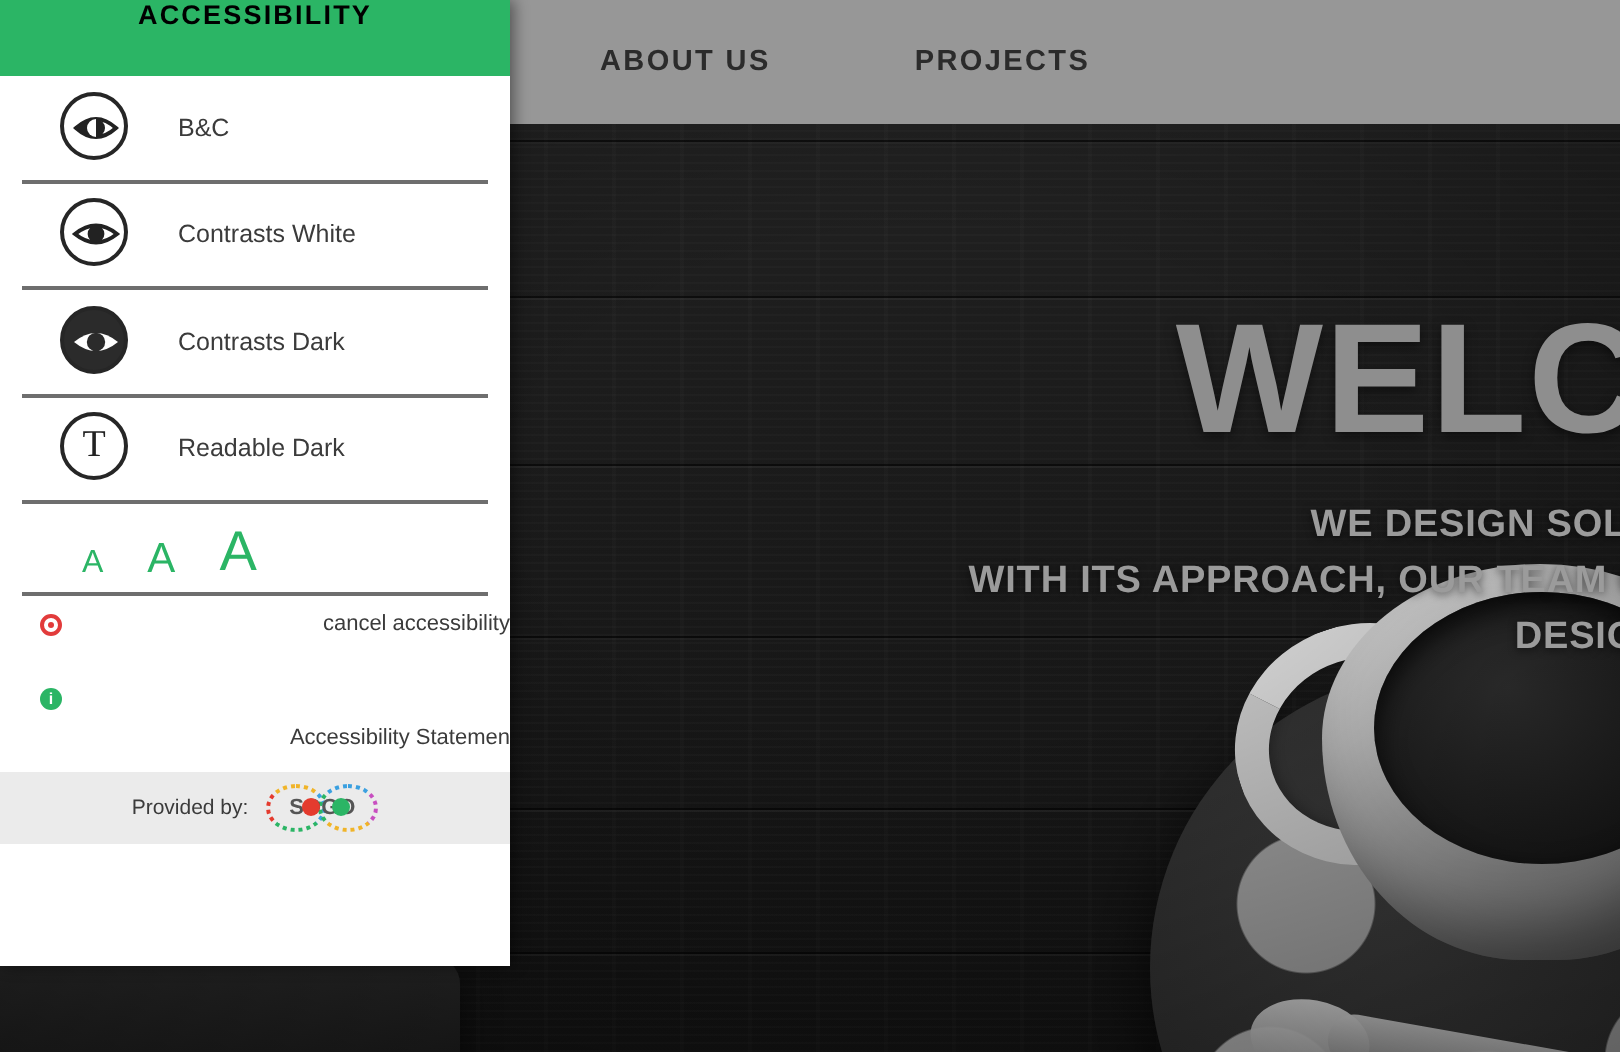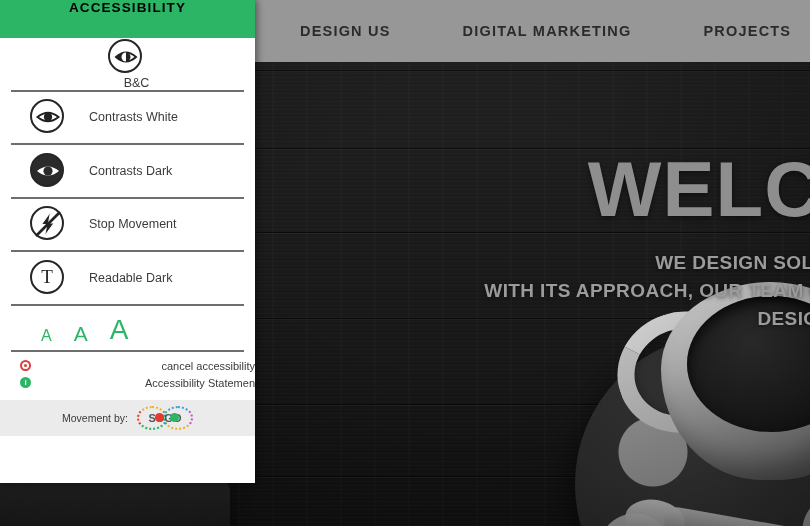--- a/index.html
+++ b/index.html
@@ -214,21 +214,21 @@
   .acc-row {
     height: 53.5px;
     display: flex;
     align-items: center;
     padding-left: 18px;
     box-sizing: border-box;
     border-bottom: 2px solid #6e6e6e;
     margin: 0 11px;
     cursor: pointer;
   }
-  .acc-row:first-child { border-top: none; flex-direction: column; }
+  .acc-row:first-child { border-top: none; }
   .acc-icon {
     width: 38px; height: 38px;
     flex: 0 0 38px;
     position: relative;
     margin-right: 22px;
   }
   .acc-label {
     font-size: 12.5px;
     color: #3b3b3b;
   }
@@ -307,21 +307,21 @@
     color: #fff;
     font-size: 8px;
     font-weight: bold;
     line-height: 11px;
     text-align: center;
   }
   .link-text {
     font-size: 11px;
     color: #3b3b3b;
   }
-  .link-text.indented { margin-left: 4px; }
+  .link-text.indented { margin-left: 4px; margin-top: 40px; }
 
   
   .panel-footer {
     height: 36px;
     background: #ebebeb;
     display: flex;
     align-items: center;
     justify-content: center;
     gap: 9px;
   }
@@ -398,22 +398,21 @@
   <div class="vignette"></div>
 
   <div class="hero-text">
     <div class="hero-title">WELCOME</div>
     <div class="hero-sub">WE DESIGN SOLUTIONS FOR</div>
     <div class="hero-sub" style="margin-top:2px">WITH ITS APPROACH, OUR TEAM GENERATES EXTRAORDINARY</div>
     <div class="hero-sub" style="margin-top:2px">DESIGN</div>
   </div>
 
   <nav class="topnav">
-    <div class="nav-item">DESIGN US</div>
-    <div class="nav-item">DIGITAL MARKETING</div>
+    <div class="nav-item">ABOUT US</div>
     <div class="nav-item">PROJECTS</div>
   </nav>
 
   <aside class="panel">
 
     <div class="panel-header">
       <span>ACCESSIBILITY</span>
     </div>
 
     <div class="panel-list">
@@ -451,30 +450,20 @@
         <div class="acc-icon">
           <div class="circ circ-filled"></div>
           <svg width="38" height="38" viewBox="0 0 38 38" style="position:absolute;left:0;top:0">
             <path d="M8 19 Q19 10 30 19 Q19 28 8 19 Z" fill="#ffffff"></path>
             <circle cx="19" cy="19" r="4.6" fill="#2b2b2b"></circle>
           </svg>
         </div>
         <span class="acc-label">Contrasts Dark</span>
       </div>
 
-      <div class="acc-row">
-        <div class="acc-icon">
-          <div class="circ"></div>
-          <svg width="38" height="38" viewBox="0 0 38 38" style="position:absolute;left:0;top:0">
-            <path d="M21.5 7 L12.5 19.5 L18 19.5 L15.5 31 L25 18 L19.5 18 Z" fill="#222" stroke="#fff" stroke-width="1"></path>
-            <line x1="7" y1="31" x2="31" y2="7" stroke="#222" stroke-width="2.6"></line>
-          </svg>
-        </div>
-        <span class="acc-label">Stop Movement</span>
-      </div>
 
       <div class="acc-row">
         <div class="acc-icon">
           <div class="circ"></div>
           <div style="position:absolute;left:0;top:0;width:36px;height:36px;display:flex;align-items:center;justify-content:center;font-family:'Liberation Serif',serif;font-size:19px;color:#222;">T</div>
         </div>
         <span class="acc-label">Readable Dark</span>
       </div>
 
 
@@ -491,21 +480,21 @@
         </div>
         <div class="link-row">
           <span class="link-ico ico-info">i</span>
           <span class="link-text indented">Accessibility Statemen</span>
         </div>
       </div>
 
     </div>
 
     <div class="panel-footer">
-      <span class="provided-label">Movement by:</span>
+      <span class="provided-label">Provided by:</span>
       <span class="sogo">
         <span class="sogo-loop loop-l"></span>
         <span class="sogo-loop loop-r"></span>
         <span class="sogo-dot-red"></span>
         <span class="sogo-dot-green"></span>
         <span class="sogo-text">SOGO</span>
       </span>
     </div>
 
   </aside>

